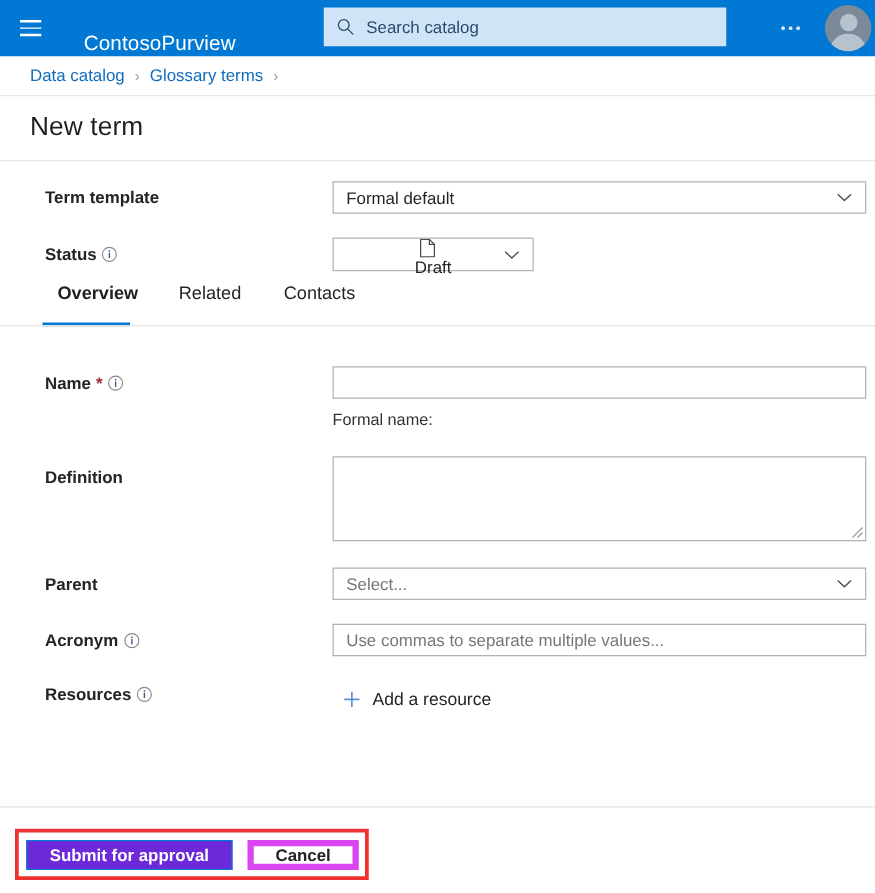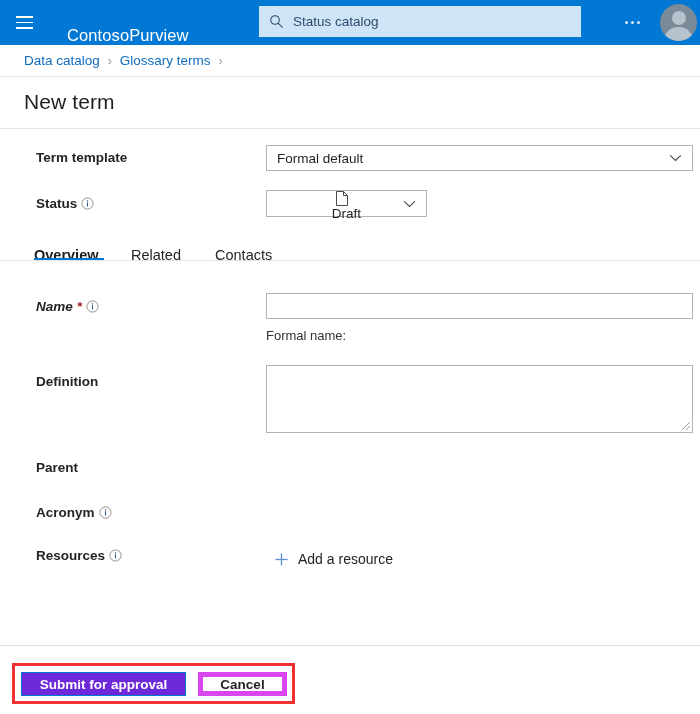--- a/index.html
+++ b/index.html
@@ -135,22 +135,22 @@
   }
   .field .chev {
     position: absolute; right: 10px; top: 50%;
     transform: translateY(-50%);
     display: block;
   }
   .ph { color: #767676; }
 
   
   .tabs {
-    position: absolute; left: 0; top: 227px;
-    width: 688px; height: 32px; margin-top: 20px;
+    position: absolute; left: 12px; top: 227px;
+    width: 688px; height: 32px;
   }
   .tab {
     position: absolute; top: 0;
     font-size: 14.5px; color: #242424;
     cursor: pointer; white-space: nowrap;
   }
   .tab.active { font-weight: 600; color: #201f1e; }
   .tab-underline {
     position: absolute; left: 34px; top: 258px;
     width: 70px; height: 2.5px; background: #0078d4;
@@ -229,21 +229,21 @@
       <span></span>
       <span></span>
     </div>
     <div class="brand">ContosoPurview</div>
 
     <div class="searchwrap">
       <svg width="15" height="15" viewBox="0 0 16 16">
         <circle cx="6.4" cy="6.4" r="4.6" fill="none" stroke="#2a4b6b" stroke-width="1.1"></circle>
         <line x1="9.9" y1="9.9" x2="14.2" y2="14.2" stroke="#2a4b6b" stroke-width="1.1" stroke-linecap="round"></line>
       </svg>
-      <span class="searchtext">Status catalog</span>
+      <span class="searchtext">Search catalog</span>
     </div>
 
     <div class="dots">
       <i></i>
       <i></i>
       <i></i>
     </div>
 
     <div class="avatar">
       <div class="head"></div>
@@ -293,21 +293,21 @@
   </div>
 
   <div class="tabs">
     <div class="tab active" style="left:34px;">Overview</div>
     <div class="tab" style="left:131px;">Related</div>
     <div class="tab" style="left:215px;">Contacts</div>
   </div>
   <div class="tab-underline"></div>
   <div class="tabs-rule"></div>
 
-  <div class="label" style="left:36px; top:299px;font-style:italic;">
+  <div class="label" style="left:36px; top:299px;">
     <span>Name</span>
     <span class="req">*</span>
     <span class="infoicon">
       <svg width="13" height="13" viewBox="0 0 14 14">
         <circle cx="7" cy="7" r="6" fill="none" stroke="#8a8886" stroke-width="1"></circle>
         <rect x="6.4" y="5.6" width="1.2" height="4.6" fill="#3b5f8a"></rect>
         <rect x="6.4" y="3.4" width="1.2" height="1.4" fill="#3b5f8a"></rect>
       </svg>
     </span>
   </div>
@@ -323,31 +323,40 @@
     <span style="position:absolute;left:8px;top:5px;font-size:13.5px;color:#242424;"></span>
     <svg class="resize-grip" viewBox="0 0 11 11">
       <line x1="10" y1="2" x2="2" y2="10" stroke="#9a9a9a" stroke-width="1"></line>
       <line x1="10" y1="6" x2="6" y2="10" stroke="#9a9a9a" stroke-width="1"></line>
     </svg>
   </div>
 
   <div class="label" style="left:36px; top:460px;">
     <span>Parent</span>
   </div>
+  <div class="field" style="left:266px; top:454px; width:427px; height:26px;">
+    <span class="ph">Select...</span>
+    <svg class="chev" width="13" height="8" viewBox="0 0 14 9">
+      <polyline points="1,1.5 7,7.2 13,1.5" fill="none" stroke="#4a4a4a" stroke-width="1.2"></polyline>
+    </svg>
+  </div>
 
   <div class="label" style="left:36px; top:505px;">
     <span>Acronym</span>
     <span class="infoicon">
       <svg width="13" height="13" viewBox="0 0 14 14">
         <circle cx="7" cy="7" r="6" fill="none" stroke="#8a8886" stroke-width="1"></circle>
         <rect x="6.4" y="5.6" width="1.2" height="4.6" fill="#3b5f8a"></rect>
         <rect x="6.4" y="3.4" width="1.2" height="1.4" fill="#3b5f8a"></rect>
       </svg>
     </span>
   </div>
+  <div class="field" style="left:266px; top:499px; width:427px; height:26px; cursor:text;">
+    <span class="ph">Use commas to separate multiple values...</span>
+  </div>
 
   <div class="label" style="left:36px; top:548px;">
     <span>Resources</span>
     <span class="infoicon">
       <svg width="13" height="13" viewBox="0 0 14 14">
         <circle cx="7" cy="7" r="6" fill="none" stroke="#8a8886" stroke-width="1"></circle>
         <rect x="6.4" y="5.6" width="1.2" height="4.6" fill="#3b5f8a"></rect>
         <rect x="6.4" y="3.4" width="1.2" height="1.4" fill="#3b5f8a"></rect>
       </svg>
     </span>

